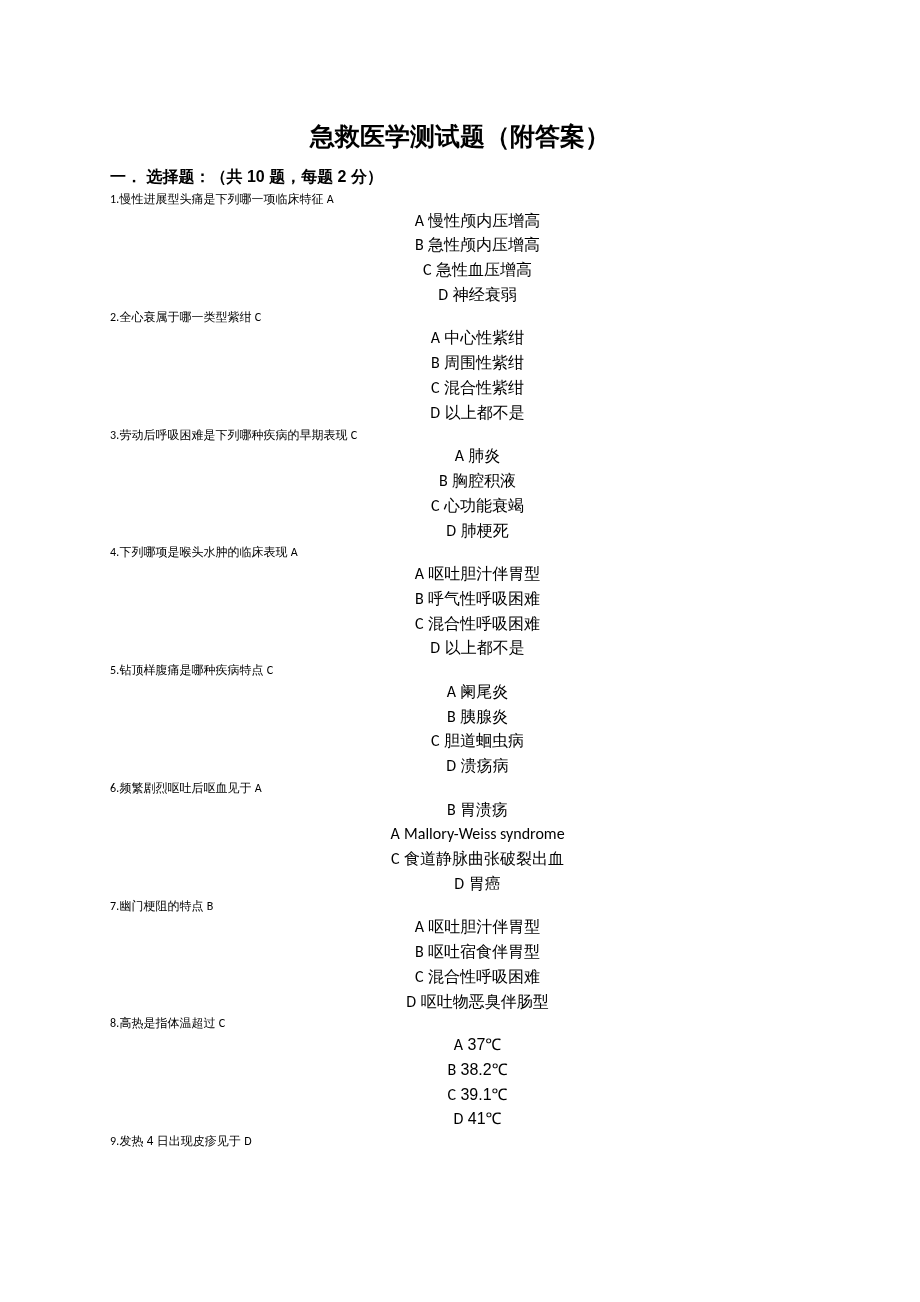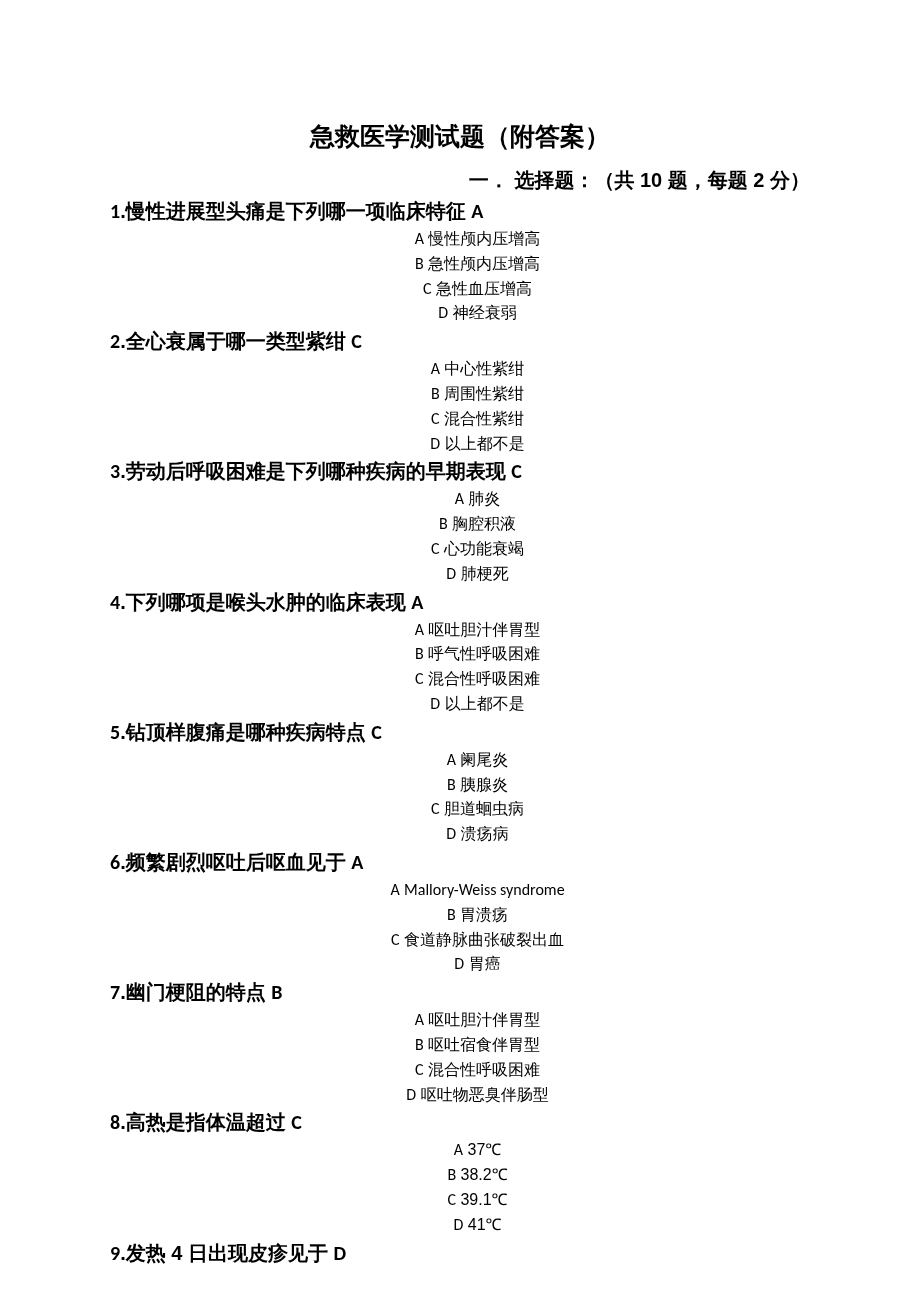--- a/index.html
+++ b/index.html
@@ -17,31 +17,29 @@
     position: relative;
   }
   .title {
     text-align: center;
     font-size: 25px;
     font-weight: bold;
     font-family: "SimSun", "Songti SC", serif;
     margin-bottom: 14px;
   }
   .section-heading {
-    font-size: 20px;
+    font-size: 16px;
     font-weight: bold;
     font-family: "Microsoft YaHei", "SimHei", sans-serif;
     margin-bottom: 2px;
-    text-align: right;
   }
   .q-stem {
-    font-size: 20px;
+    font-size: 12px;
     font-family: "Microsoft YaHei", "SimHei", sans-serif;
     line-height: 1.55;
-    font-weight: bold;
   }
   .opt {
     font-size: 16px;
     font-family: "Microsoft YaHei", "SimHei", sans-serif;
     line-height: 1.55;
     padding-left: 35px;
     text-align: center;
   }
   .opt .letter {
     font-family: "Calibri", Arial, sans-serif;
@@ -79,22 +77,22 @@
       <div class="opt"><span class="letter">A</span> <span>呕吐胆汁伴胃型</span></div>
       <div class="opt"><span class="letter">B</span> <span>呼气性呼吸困难</span></div>
       <div class="opt"><span class="letter">C</span> <span>混合性呼吸困难</span></div>
       <div class="opt"><span class="letter">D</span> <span>以上都不是</span></div>
       <div class="q-stem"><span class="latin">5</span>.<span>钻顶样腹痛是哪种疾病特点</span> <span class="latin">C</span></div>
       <div class="opt"><span class="letter">A</span> <span>阑尾炎</span></div>
       <div class="opt"><span class="letter">B</span> <span>胰腺炎</span></div>
       <div class="opt"><span class="letter">C</span> <span>胆道蛔虫病</span></div>
       <div class="opt"><span class="letter">D</span> <span>溃疡病</span></div>
       <div class="q-stem"><span class="latin">6</span>.<span>频繁剧烈呕吐后呕血见于</span> <span class="latin">A</span></div>
+      <div class="opt"><span class="letter">B</span> <span>胃溃疡</span></div>
       <div class="opt"><span class="letter">A</span> <span class="latin">Mallory-Weiss syndrome</span></div>
-      <div class="opt"><span class="letter">B</span> <span>胃溃疡</span></div>
       <div class="opt"><span class="letter">C</span> <span>食道静脉曲张破裂出血</span></div>
       <div class="opt"><span class="letter">D</span> <span>胃癌</span></div>
       <div class="q-stem"><span class="latin">7</span>.<span>幽门梗阻的特点</span> <span class="latin">B</span></div>
       <div class="opt"><span class="letter">A</span> <span>呕吐胆汁伴胃型</span></div>
       <div class="opt"><span class="letter">B</span> <span>呕吐宿食伴胃型</span></div>
       <div class="opt"><span class="letter">C</span> <span>混合性呼吸困难</span></div>
       <div class="opt"><span class="letter">D</span> <span>呕吐物恶臭伴肠型</span></div>
       <div class="q-stem"><span class="latin">8</span>.<span>高热是指体温超过</span> <span class="latin">C</span></div>
       <div class="opt"><span class="letter">A</span> <span>37℃</span></div>
       <div class="opt"><span class="letter">B</span> <span>38.2℃</span></div>

